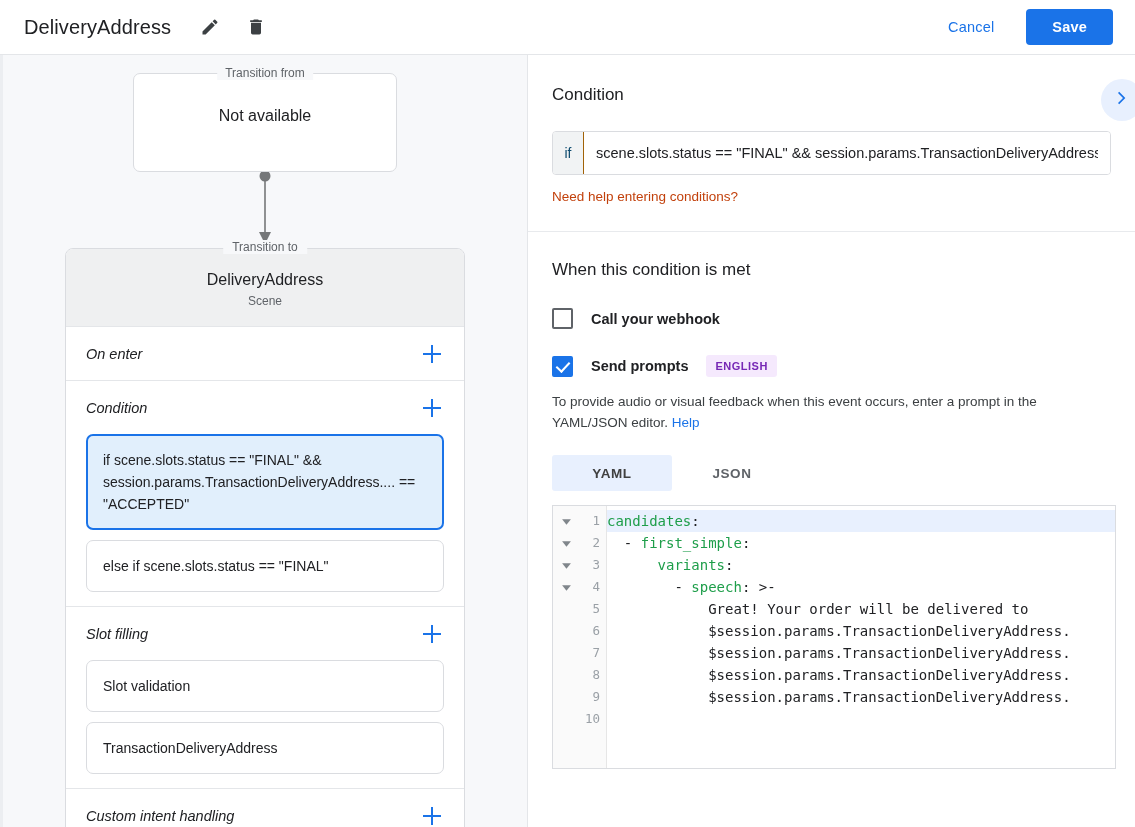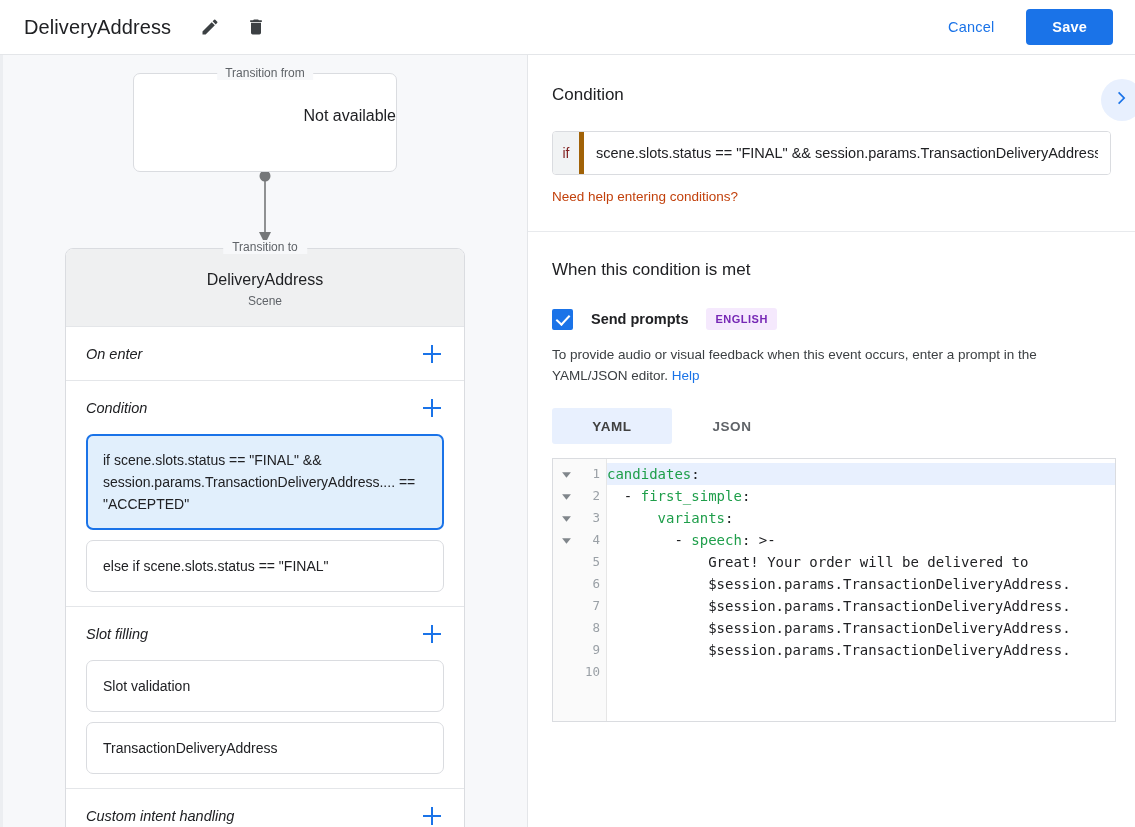--- a/index.html
+++ b/index.html
@@ -63,21 +63,21 @@
     background: #ffffff;
   }
   .fieldset.from { height: 99px; }
   .fieldset-legend {
     position: absolute; top: -8px; left: 50%; transform: translateX(-50%);
     background: #f7f8fa; padding: 0 8px;
     font-size: 12px; color: #5f6368; white-space: nowrap;
   }
   .fieldset.from .fieldset-legend { background: #f7f8fa; }
   .node-label {
-    text-align: right; font-size: 16px; color: #202124;
+    text-align: center; font-size: 16px; color: #202124;
     padding-top: 33px;
   }
   .connector { position: relative; height: 76px; width: 264px; margin: 0 auto; }
   .connector svg { position: absolute; left: 0; top: 0; }
 
   .scene-card {
     width: 400px; margin: 0 auto;
     border: 1px solid #dadce0; border-radius: 8px 8px 0 0;
     background: #ffffff;
     position: relative;
@@ -145,23 +145,23 @@
     width: 42px; height: 42px; border-radius: 21px;
     background: #e8f0fe; display: flex; align-items: center; justify-content: center;
     cursor: pointer;
   }
   .cond-input-wrap {
     display: flex; height: 44px;
     border: 1px solid #dadce0; border-radius: 4px; overflow: hidden;
   }
   .cond-if {
     width: 31px; min-width: 31px; background: #f1f3f4;
-    border-right: 5px solid #a16207;
+    border-right: 1px solid #a16207;
     display: flex; align-items: center; justify-content: center;
-    font-size: 14px; color: #7f1d1d;
+    font-size: 14px; color: #0c4a6e;
   }
   .cond-input {
     flex: 1; border: none; outline: none;
     font-size: 14.5px; color: #202124;
     padding: 0 12px; background: #ffffff;
     font-family: "Liberation Sans", sans-serif;
   }
   .help-link {
     display: inline-block; margin-top: 14px;
     font-size: 13.5px; color: #c2410c; text-decoration: none; cursor: pointer;
@@ -355,20 +355,24 @@
           <div class="cond-if">if</div>
           <input class="cond-input" type="text" value="scene.slots.status == &quot;FINAL&quot; &amp;&amp; session.params.TransactionDeliveryAddress." style="">
         </div>
 
         <a class="help-link">Need help entering conditions?</a>
       </div>
 
       <div class="met-block">
         <div class="met-h">When this condition is met</div>
 
+        <div class="check-row">
+          <div class="cbox"></div>
+          <div class="check-label">Call your webhook</div>
+        </div>
 
         <div class="check-row">
           <div class="cbox checked"></div>
           <div class="check-label">Send prompts</div>
           <div class="lang-badge">ENGLISH</div>
         </div>
 
         <div class="helper-text">
           <span>To provide audio or visual feedback when this event occurs, enter a prompt in the YAML/JSON editor.</span>
           <a>Help</a>

